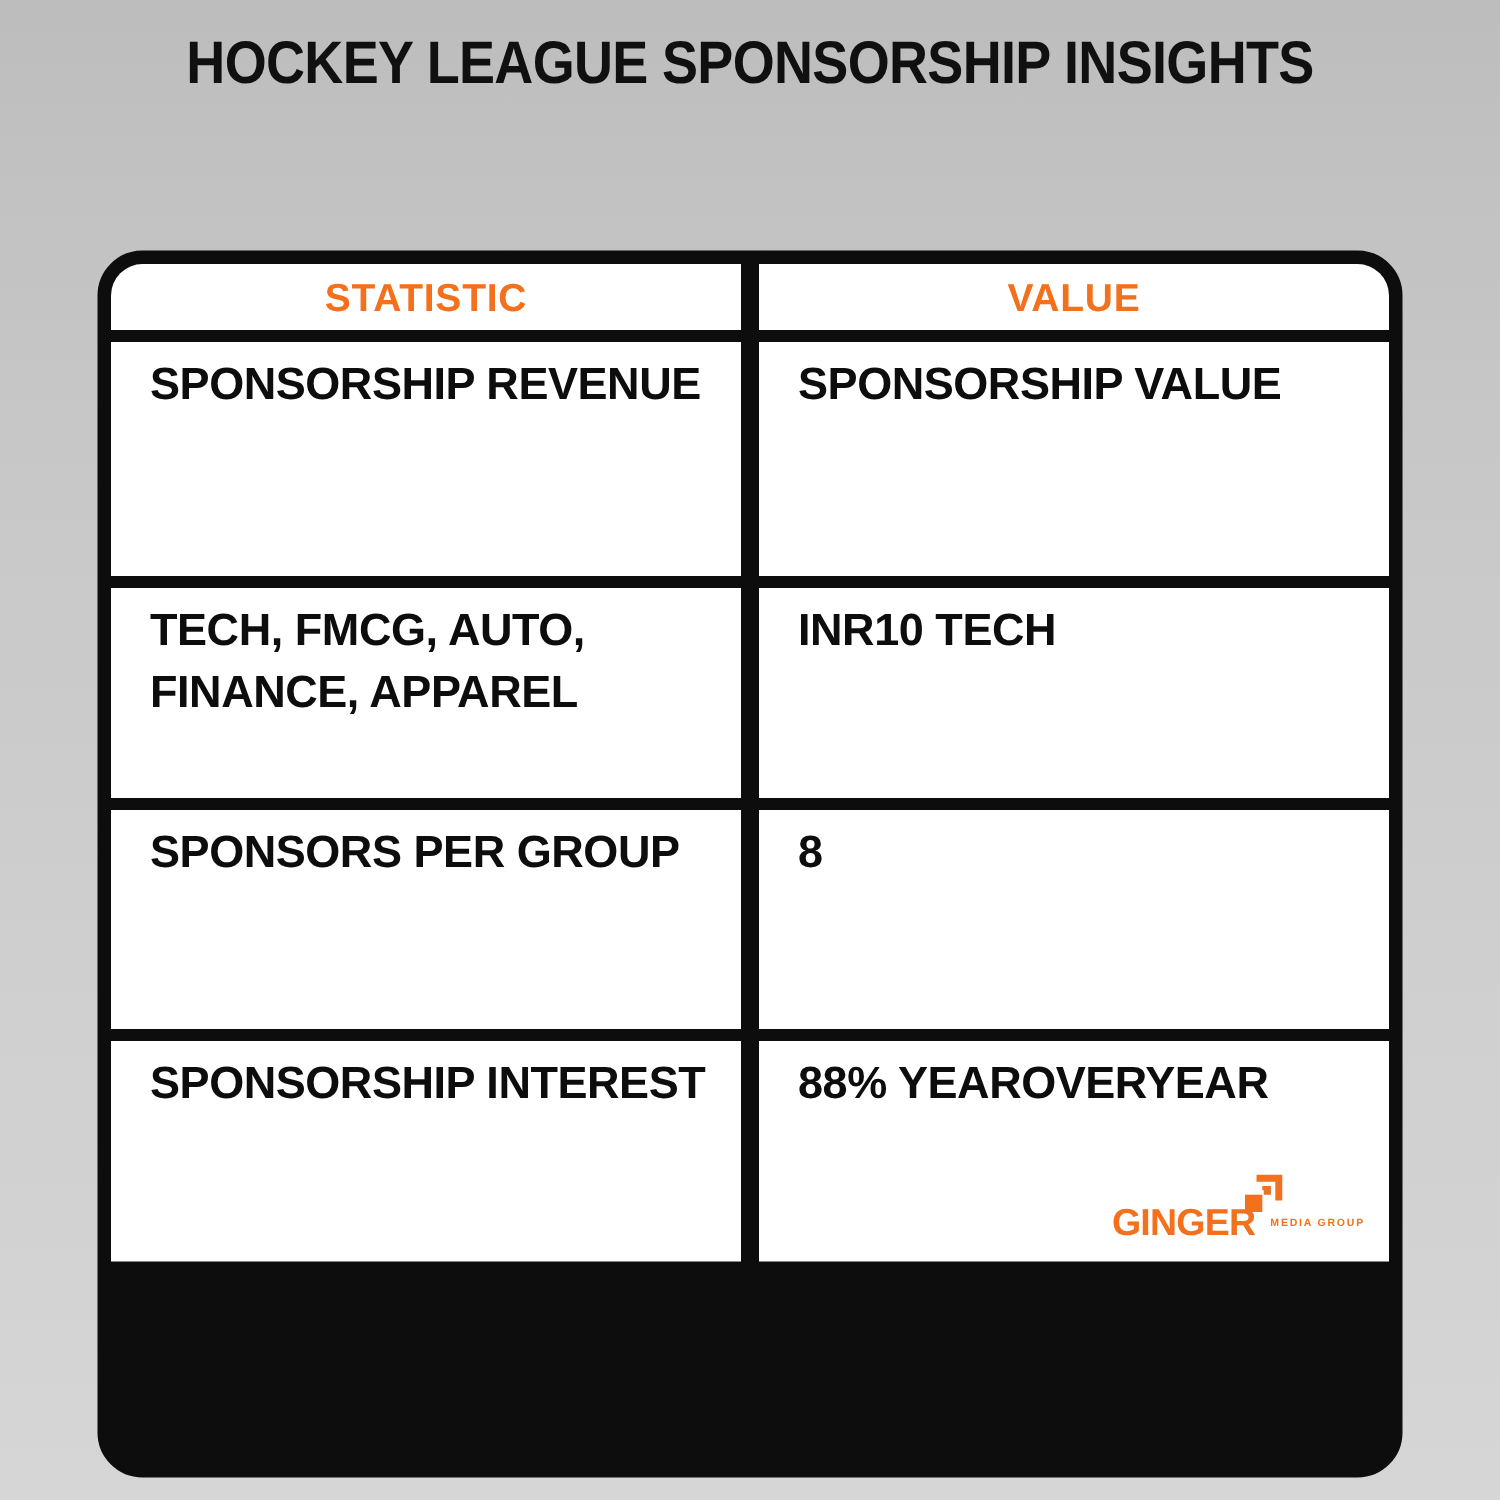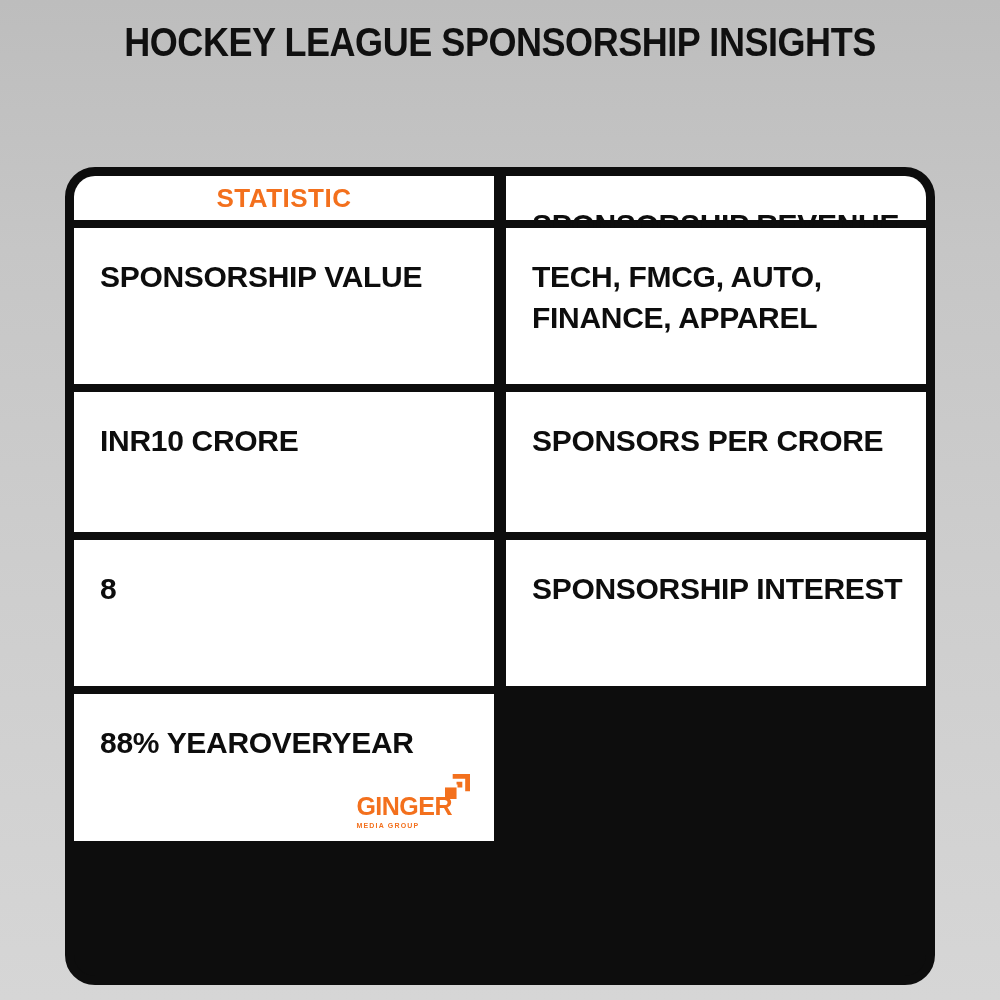--- a/index.html
+++ b/index.html
@@ -57,35 +57,35 @@
     display: flex;
     align-items: center;
     justify-content: center;
     font-size: 26px;
     font-weight: 800;
     color: #f3701d;
     letter-spacing: 0.5px;
   }
 
   .body-cell {
-    padding: 28px 16px 10px 26px;
+    padding: 8px 16px 10px 26px;
     font-size: 30px;
     font-weight: 700;
     line-height: 1.38;
     letter-spacing: -0.3px;
     position: relative;
   }
 
   .logo {
     position: absolute;
-    right: 32px;
+    right: 8px;
     bottom: 12px;
     display: flex;
-    flex-direction: column;
-    align-items: flex-start;
+    flex-direction: row;
+    align-items: center;
     line-height: 1;
   }
 
   .logo-top {
     position: relative;
     padding-right: 10px;
   }
 
   .logo-word {
     font-size: 25px;
@@ -112,29 +112,30 @@
   }
 </style>
 </head>
 <body>
 
 <h1 class="page-title">HOCKEY LEAGUE SPONSORSHIP INSIGHTS</h1>
 
 <div class="stats-table">
 
   <div class="cell header-cell">STATISTIC</div>
+  <div class="cell header-cell">VALUE</div>
 
   <div class="cell body-cell">SPONSORSHIP REVENUE</div>
 
   <div class="cell body-cell">SPONSORSHIP VALUE</div>
 
   <div class="cell body-cell">TECH, FMCG, AUTO, FINANCE, APPAREL</div>
-  <div class="cell body-cell">INR10 CRORE</div>
+  <div class="cell body-cell">INR10 TECH</div>
 
-  <div class="cell body-cell">SPONSORS PER CRORE</div>
+  <div class="cell body-cell">SPONSORS PER GROUP</div>
   <div class="cell body-cell">8</div>
 
   <div class="cell body-cell">SPONSORSHIP INTEREST</div>
   <div class="cell body-cell">
     <span>88% YEAROVERYEAR</span>
 
     <div class="logo">
       <div class="logo-top">
         <span class="logo-word">GINGER</span>
         <svg class="logo-icon" viewBox="0 0 26 26">

